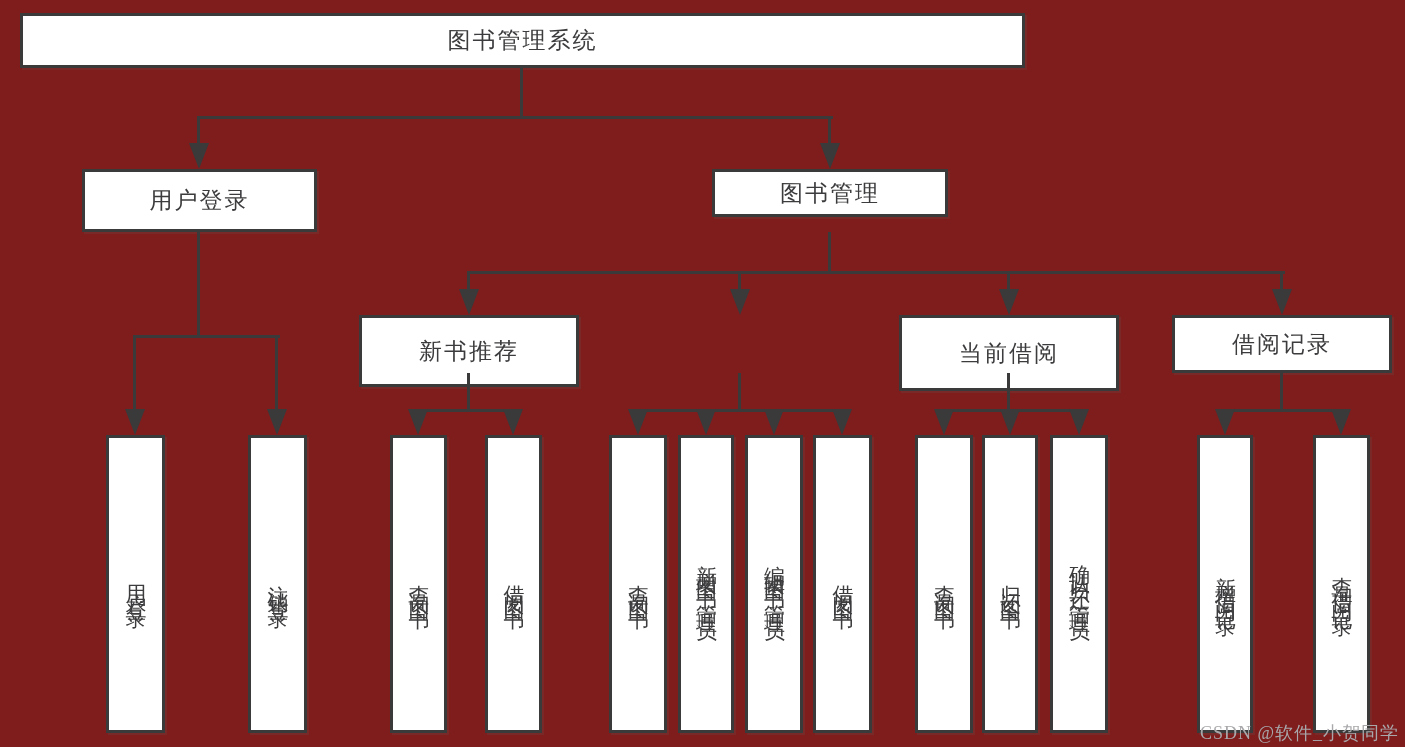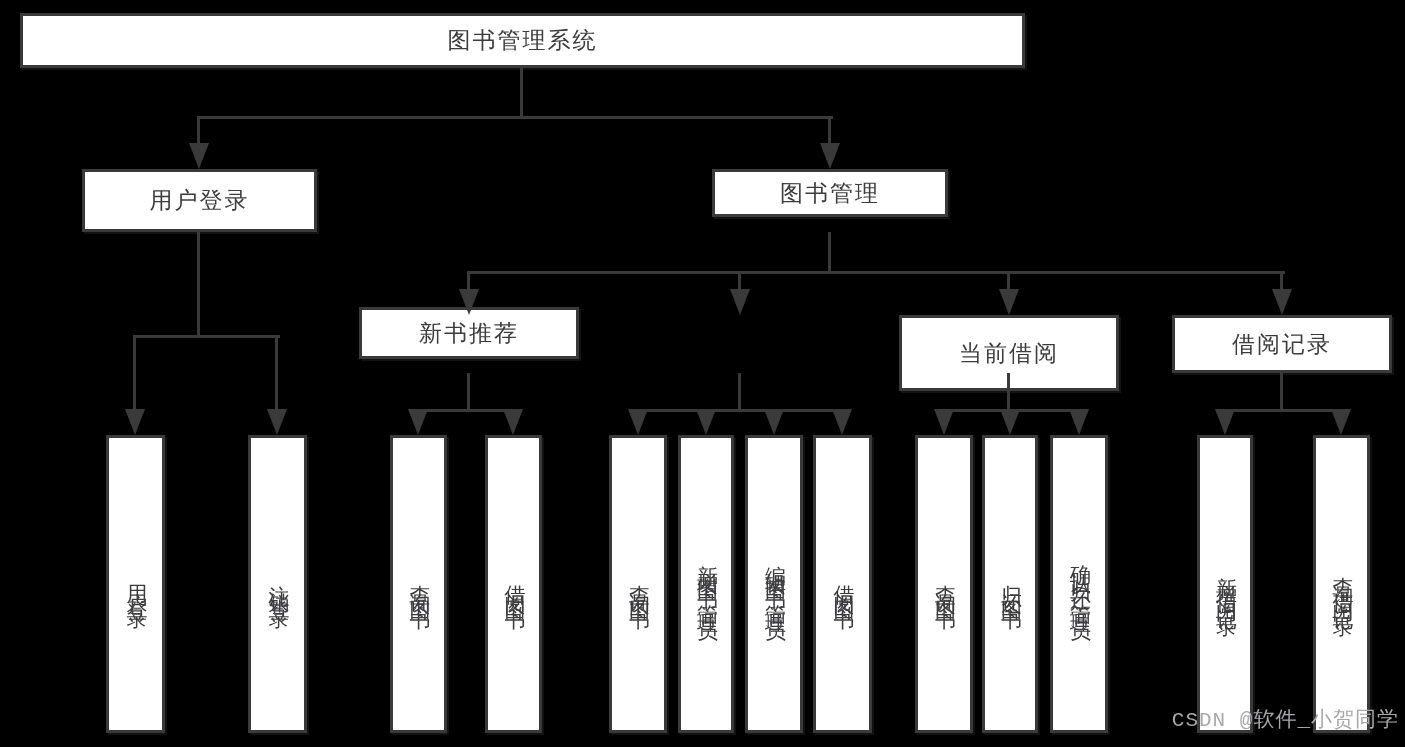--- a/index.html
+++ b/index.html
@@ -2,53 +2,53 @@
 <html style="--line: #3a3a3a; --text: #3c3c3e; --wm: #a8a8ab;"><head>
 <meta charset="utf-8">
 <style>
   :root{
     --line:#3a3a3a;
     --text:#3c3c3e;
     --wm:#a8a8ab;
   }
   html,body{margin:0;padding:0;background:#ffffff;}
   .canvas{
-    position:relative;width:1405px;height:747px;background:#000000;
-    font-family:Liberation Mono, monospace;overflow:hidden;
+    position:relative;width:1405px;height:747px;background:#7f1d1d;
+    font-family:Liberation Serif, serif;overflow:hidden;
   }
   .box{
     position:absolute;box-sizing:border-box;background:#ffffff;
     border:3px solid var(--line);color:var(--text);
     display:flex;align-items:center;justify-content:center;
     box-shadow:2px 2px 0 rgba(100,100,100,0.18);
   }
   .hbox{font-size:23px;letter-spacing:2px;white-space:nowrap;}
   .vbox{writing-mode:vertical-rl;font-size:21px;letter-spacing:8px;line-height:1;}
   .line{position:absolute;background:var(--line);}
   .arrow{
     position:absolute;width:0;height:0;
     border-left:10px solid transparent;border-right:10px solid transparent;
     border-top:26px solid var(--line);
   }
   .wm{
-    position:absolute;right:6px;bottom:14px;font-size:21px;letter-spacing:1px;
+    position:absolute;right:6px;bottom:2px;font-size:18px;letter-spacing:1px;
     color:var(--wm);z-index:6;white-space:nowrap;
   }
 </style>
 </head>
 <body>
 
 <div class="canvas">
 
   <div class="box hbox" style="left:20px;top:13px;width:1005px;height:55px">图书管理系统</div>
 
   <div class="box hbox" style="left:82px;top:169px;width:235px;height:63px">用户登录</div>
   <div class="box hbox" style="left:712px;top:169px;width:236px;height:48px">图书管理</div>
 
-  <div class="box hbox" style="left:359px;top:307px;width:220px;height:52px">新书推荐</div>
+  <div class="box hbox" style="left:359px;top:315px;width:220px;height:72px">新书推荐</div>
   <div class="box hbox" style="left:899px;top:315px;width:220px;height:76px">当前借阅</div>
   <div class="box hbox" style="left:1172px;top:315px;width:220px;height:58px">借阅记录</div>
 
   <div class="box vbox" style="left:106px;top:435px;width:59px;height:298px">用户登录</div>
   <div class="box vbox" style="left:248px;top:435px;width:59px;height:298px">注销登录</div>
 
   <div class="box vbox" style="left:390px;top:435px;width:57px;height:298px">查询图书</div>
   <div class="box vbox" style="left:485px;top:435px;width:57px;height:298px">借阅图书</div>
 
   <div class="box vbox" style="left:609px;top:435px;width:58px;height:298px">查询图书</div>

